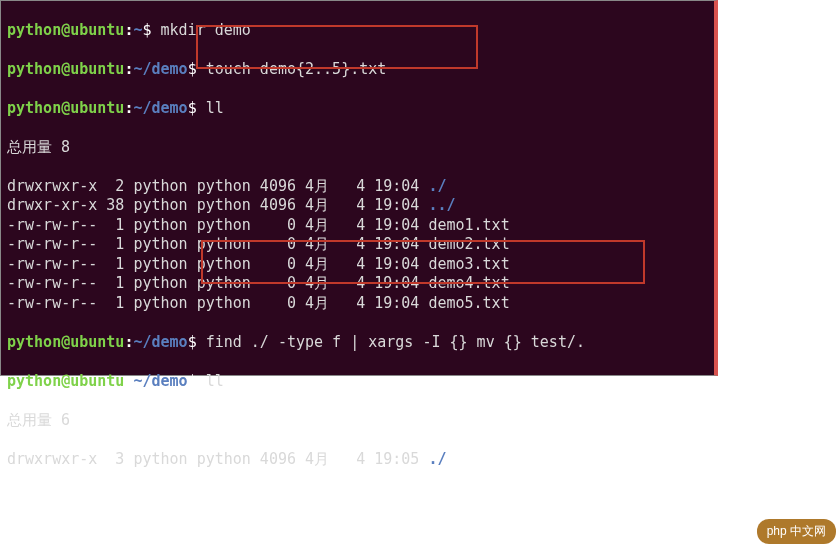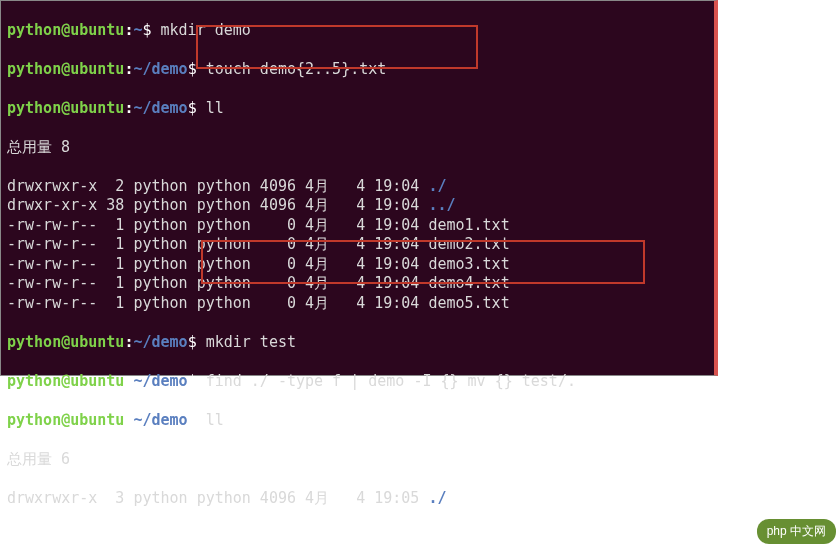--- a/index.html
+++ b/index.html
@@ -37,40 +37,39 @@
     position: absolute;
     border: 2px solid #c0392b;
     pointer-events: none;
   }
   .hl1 { top: 24px; left: 195px; width: 278px; height: 40px; }
   .hl2 { top: 239px; left: 200px; width: 440px; height: 40px; }
   .logo {
     position: absolute;
     right: 2px;
     bottom: 10px;
-    background: #4d7c0f;
+    background: #a16207;
     color: #fff;
     font-size: 12px;
     padding: 4px 10px;
     border-radius: 12px;
     opacity: 0.85;
   }
 </style>
 </head>
 <body>
 
 <div class="terminal-wrapper">
 <div class="terminal">
 <div><span class="user">python@ubuntu</span><span class="colon">:</span><span class="path">~</span><span class="dollar">$</span> <span>mkdir demo</span></div>
 <div><span class="user">python@ubuntu</span><span class="colon">:</span><span class="path">~/demo</span><span class="dollar">$</span> <span>touch demo{2..5}.txt</span></div>
 <div><span class="user">python@ubuntu</span><span class="colon">:</span><span class="path">~/demo</span><span class="dollar">$</span> <span>ll</span></div>
 <div>总用量 8</div>
 <div><div>drwxrwxr-x  2 python python 4096 4月   4 19:04 <span class="dir">./</span></div><div>drwxr-xr-x 38 python python 4096 4月   4 19:04 <span class="dir">../</span></div><div>-rw-rw-r--  1 python python    0 4月   4 19:04 demo1.txt</div><div>-rw-rw-r--  1 python python    0 4月   4 19:04 demo2.txt</div><div>-rw-rw-r--  1 python python    0 4月   4 19:04 demo3.txt</div><div>-rw-rw-r--  1 python python    0 4月   4 19:04 demo4.txt</div><div>-rw-rw-r--  1 python python    0 4月   4 19:04 demo5.txt</div></div>
-<div><span class="user">python@ubuntu</span><span class="colon">:</span><span class="path">~/demo</span><span class="dollar">$</span> <span>mkdir test</span></div>
-<div><span class="user">python@ubuntu</span><span class="colon">:</span><span class="path">~/demo</span><span class="dollar">$</span> <span>find ./ -type f | demo -I {} mv {} test/.</span></div>
+<div><span class="user">python@ubuntu</span><span class="colon">:</span><span class="path">~/demo</span><span class="dollar">$</span> <span>find ./ -type f | xargs -I {} mv {} test/.</span></div>
 <div><span class="user">python@ubuntu</span><span class="colon">:</span><span class="path">~/demo</span><span class="dollar">$</span> <span>ll</span></div>
 <div>总用量 6</div>
 <div><div>drwxrwxr-x  3 python python 4096 4月   4 19:05 <span class="dir">./</span></div></div>
 
 
 
 
 
 </div>
 <div class="highlight-box hl1"></div>

